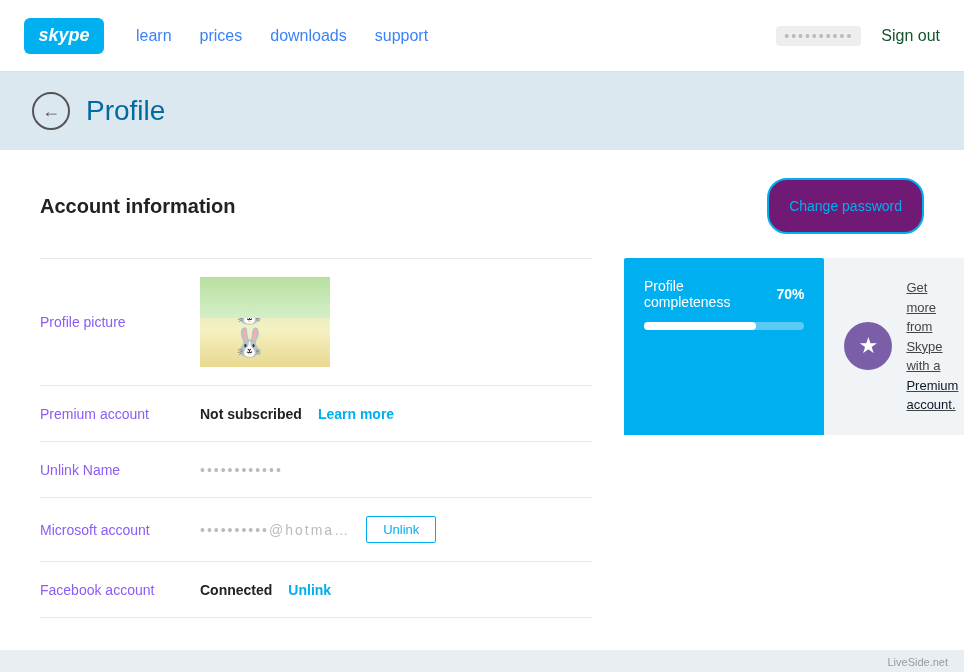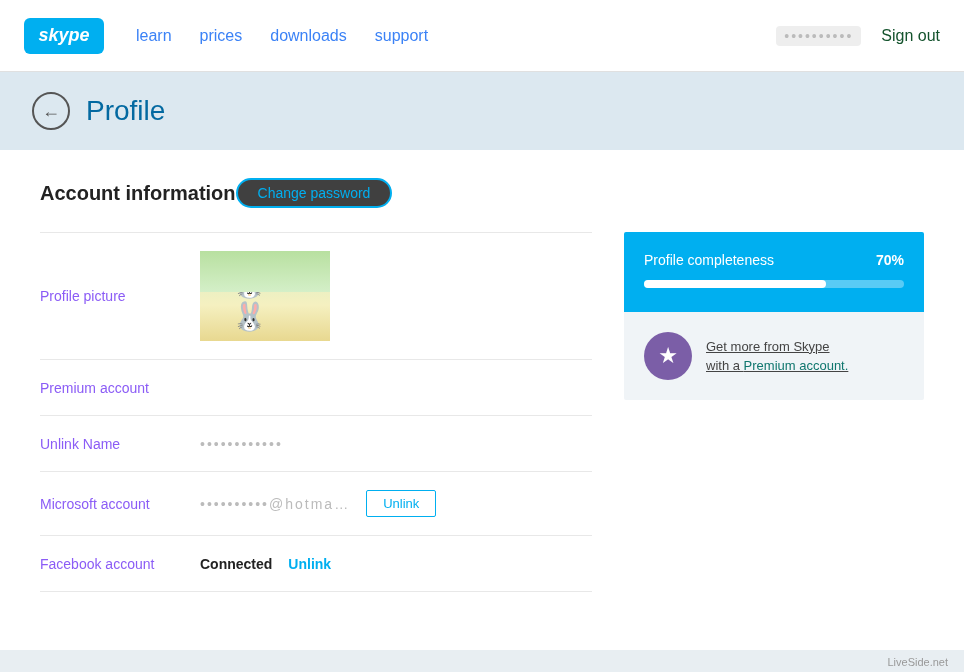--- a/index.html
+++ b/index.html
@@ -93,33 +93,34 @@
 
     
     .main-content {
       background: #fff;
       margin: 0;
       padding: 28px 40px;
       min-height: 500px;
     }
     .account-info-header {
       display: flex;
+      justify-content: space-between;
       align-items: center;
       margin-bottom: 24px;
     }
     .account-info-title {
       font-size: 20px;
       font-weight: 600;
       color: #222;
     }
     .change-password-btn {
       border: 2px solid #00aff0;
       color: #00aff0;
-      background: #404040;
-      padding: 5px 20px;
+      background: #701a75;
+      padding: 18px 20px;
       border-radius: 20px;
       font-size: 14px;
       cursor: pointer;
       font-family: inherit;
     }
 
     .content-grid {
       display: grid;
       grid-template-columns: 1fr 300px;
       gap: 32px;
@@ -191,21 +192,21 @@
       font-family: inherit;
       border-radius: 2px;
     }
     .masked-text {
       color: #bbb;
       letter-spacing: 2px;
       font-size: 14px;
     }
 
     
-    .right-panel { display: flex; flex-direction: column; gap: 0; }
+    .right-panel { display: flex; flex-direction: row; gap: 0; }
 
     .completeness-card {
       background: #00aff0;
       color: #fff;
       padding: 20px 20px 24px 20px;
       border-radius: 2px 2px 0 0;
     }
     .completeness-header {
       display: flex;
       justify-content: space-between;
@@ -246,21 +247,21 @@
       font-size: 22px;
       flex-shrink: 0;
     }
     .premium-text {
       font-size: 13px;
       color: #444;
       line-height: 1.5;
       text-decoration: underline;
     }
     .premium-link {
-      color: #0f766e;
+      color: #0f172a;
       text-decoration: none;
     }
 
     
     .footer {
       text-align: right;
       padding: 6px 16px;
       font-size: 11px;
       color: #999;
       background: #e8eef2;
@@ -305,20 +306,24 @@
 
       <div class="form-row">
         <span class="form-label">Profile picture</span>
         <div class="form-value">
           <div class="bunny-img"></div>
         </div>
       </div>
 
       <div class="form-row">
         <span class="form-label">Premium account</span>
+        <div class="form-value bold">
+          <span>Not subscribed</span>
+          <a class="link-blue" href="#">Learn more</a>
+        </div>
       </div>
 
       <div class="form-row">
         <span class="form-label">Unlink Name</span>
         <div class="form-value">
           <span class="masked-text">••••••••••••</span>
         </div>
       </div>
 
       <div class="form-row">

